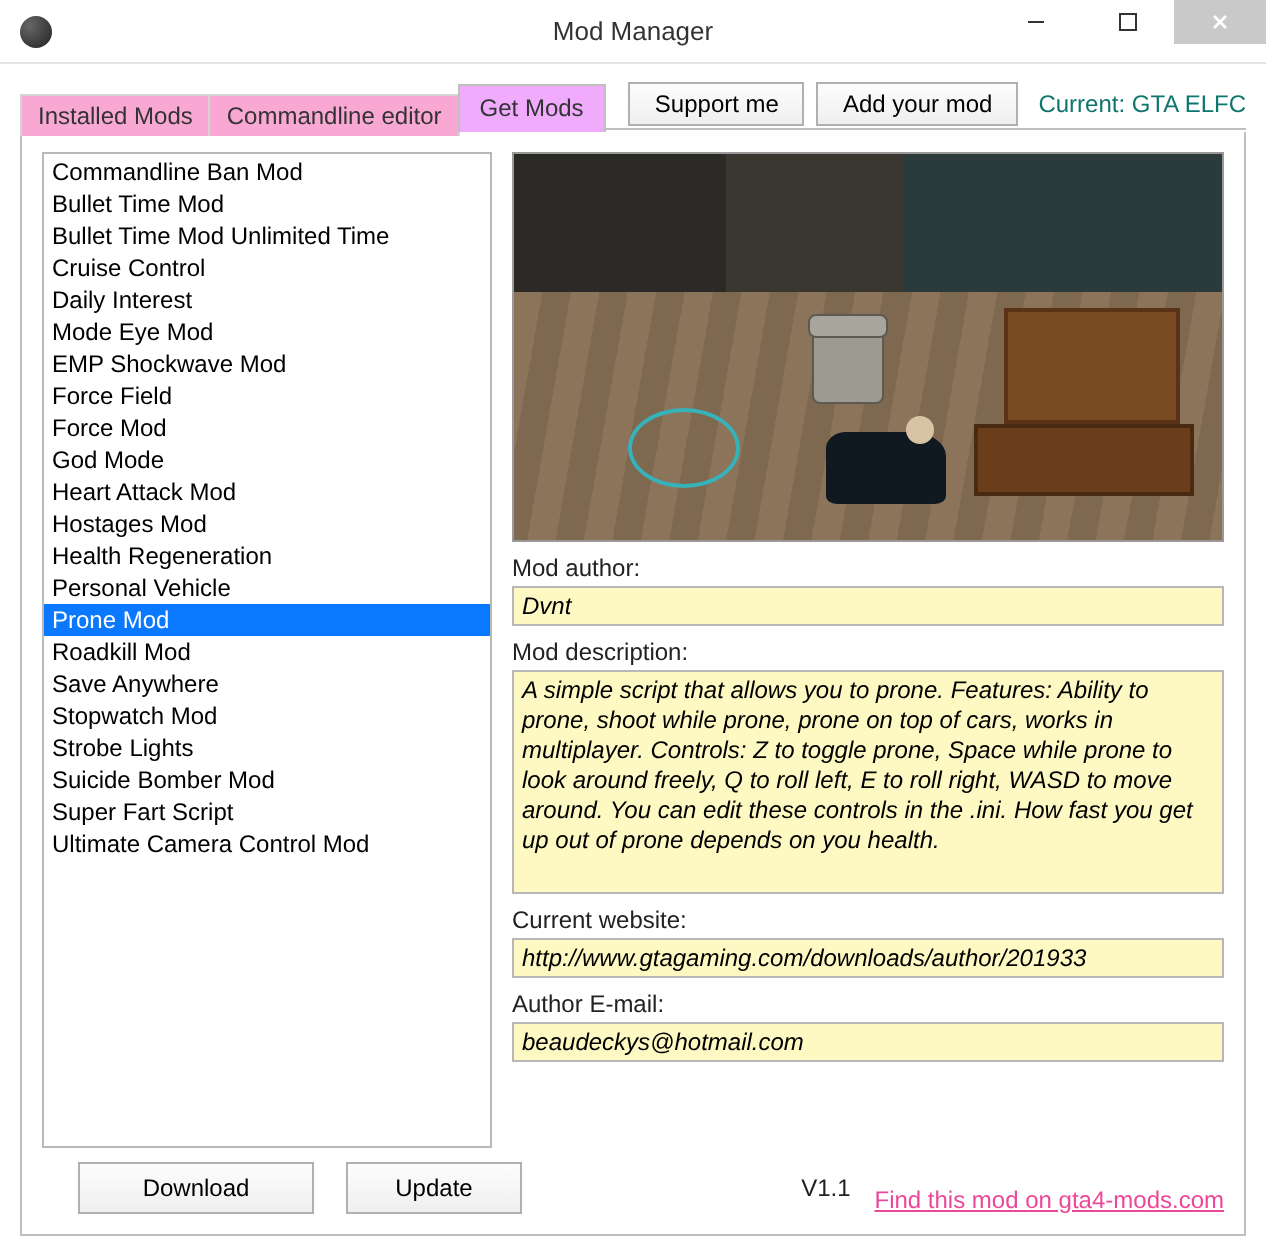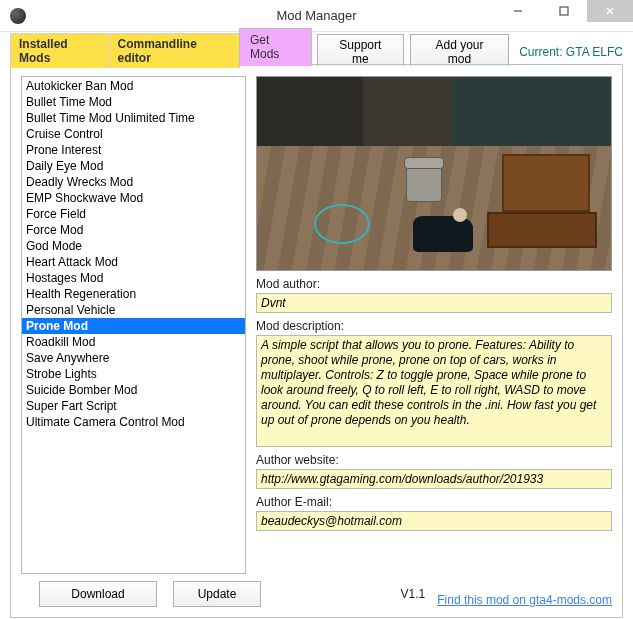--- a/index.html
+++ b/index.html
@@ -14,36 +14,36 @@
   .win-btn { width:46px; height:22px; display:flex; align-items:center; justify-content:center; font-size:12px; color:#333; }
   .win-btn.close { background:#c9c9c9; color:#fff; }
 
   
   .client { padding:6px 10px 10px 10px; }
 
   
   .toprow { display:flex; align-items:center; height:28px; position:relative; }
   .tabs { display:flex; align-items:flex-end; height:26px; position:relative; z-index:2;}
   .tab { border:1px solid #bfbfbf; border-bottom:none; background:#fff; padding:4px 10px 5px 10px; font-size:12px; color:#333; position:relative; top:1px; margin-right:-1px;}
-  .tab.inactive { background:#fde047; border-color:#d4d4d4; top:3px; padding:3px 8px;font-weight:bold;}
+  .tab.inactive { background:#f9a8d4; border-color:#d4d4d4; top:3px; padding:3px 8px;}
   .tab.active { background:#f0abfc; border-top:1px solid #bfbfbf; z-index:3;}
   .tabstrip-line { position:absolute; left:0; right:0; top:26px; height:1px; background:#bfbfbf; z-index:1;}
 
   .toprow .spacer { flex:1; }
   .top-btn { border:1px solid #b0b0b0; background:linear-gradient(#fdfdfd,#efefef); padding:3px 12px; margin-left:6px; font-size:12px; }
   .current-lbl { margin-left:10px; font-size:12px; color:#0f766e; white-space:nowrap; }
 
   
   .tabpanel { border:1px solid #bfbfbf; border-top:none; padding:10px 10px 8px 10px; height:552px; position:relative; background:#fff;}
   .cols { display:flex; gap:10px; height:498px; }
 
   
   .listbox { width:225px; border:1px solid #b8b8b8; background:#fff; overflow:hidden; font-size:12px; line-height:16px; padding:1px 0; }
   .listbox .item { padding:0 4px; white-space:nowrap; }
-  .listbox .item.selected { background:#0a79ff; color:#fff;font-weight:bold; }
+  .listbox .item.selected { background:#0a79ff; color:#fff; }
 
   
   .detail { flex:1; display:flex; flex-direction:column; }
   .screenshot { width:100%; height:195px; border:1px solid #999; background:#806a51; position:relative; overflow:hidden; }
   
   .shot-storefront { position:absolute; left:0; top:0; right:0; height:36%; background:linear-gradient(90deg,#2b2a26 0%, #2b2a26 30%, #3a3630 30%, #3a3630 55%, #2b3a3a 55%, #2b3a3a 100%);}
   .shot-boardwalk{position:absolute;left:0;right:0;top:36%;bottom:0;background:repeating-linear-gradient(100deg,#8c745a 0 14px,#7e6850 14px 28px);}
   .shot-crate{position:absolute;right:6%;top:40%;width:88px;height:58px;background:#7a4a22;border:2px solid #5a3316;}
   .shot-crate2{position:absolute;right:4%;top:70%;width:110px;height:36px;background:#6a3e1b;border:2px solid #4a2a10;}
   .shot-bin{position:absolute;left:42%;top:44%;width:36px;height:40px;background:#9d9a91;border:1px solid #5c5a53;border-radius:4px;}
@@ -56,21 +56,21 @@
   .fld { width:100%; border:1px solid #b8b8b8; background:#fef9c3; padding:2px 4px; font-size:12px; font-family:inherit; margin-top:2px;font-style:italic; }
   .fld.desc { height:112px; resize:none; overflow:auto; line-height:15px; }
 
   
   .bottomrow { position:absolute; left:10px; right:10px; bottom:10px; display:flex; align-items:center; }
   .btn { border:1px solid #b0b0b0; background:linear-gradient(#fdfdfd,#efefef); padding:5px 0; font-size:12px; text-align:center; }
   .btn.download { width:118px; margin-left:18px; }
   .btn.update  { width:88px; margin-left:16px; }
   .bottomrow .grow { flex:1; }
   .version { margin-right:12px; font-size:12px; color:#222; }
-  .findlink { color:#3b82f6; text-decoration:underline; font-size:12px;margin-top:11px; }
+  .findlink { color:#ec4899; text-decoration:underline; font-size:12px;margin-top:11px; }
 
 </style>
 </head>
 <body>
 
 <div class="titlebar">
   <div class="title-icon"></div>
   <div class="title-text">Mod Manager</div>
   <div class="win-btns">
     <div class="win-btn">
@@ -104,38 +104,38 @@
     <div class="spacer"></div>
     <button class="top-btn">Support me</button>
     <button class="top-btn">Add your mod</button>
     <div class="current-lbl">Current: GTA ELFC</div>
   </div>
 
   <div class="tabpanel">
     <div class="cols">
 
       <div class="listbox" id="modlist">
-          <div class="item">Autokicker Ban Mod</div>
+          <div class="item">Commandline Ban Mod</div>
           <div class="item">Bullet Time Mod</div>
           <div class="item">Bullet Time Mod Unlimited Time</div>
           <div class="item">Cruise Control</div>
-          <div class="item">Prone Interest</div>
-          <div class="item">Daily Eye Mod</div>
-          <div class="item">Deadly Wrecks Mod</div>
+          <div class="item">Daily Interest</div>
+          <div class="item">Mode Eye Mod</div>
           <div class="item">EMP Shockwave Mod</div>
           <div class="item">Force Field</div>
           <div class="item">Force Mod</div>
           <div class="item">God Mode</div>
           <div class="item">Heart Attack Mod</div>
           <div class="item">Hostages Mod</div>
           <div class="item">Health Regeneration</div>
           <div class="item">Personal Vehicle</div>
           <div class="item selected">Prone Mod</div>
           <div class="item">Roadkill Mod</div>
           <div class="item">Save Anywhere</div>
+          <div class="item">Stopwatch Mod</div>
           <div class="item">Strobe Lights</div>
           <div class="item">Suicide Bomber Mod</div>
           <div class="item">Super Fart Script</div>
           <div class="item">Ultimate Camera Control Mod</div>
         </div>
 
       <div class="detail">
         <div class="screenshot">
           <div class="shot-storefront"></div>
           <div class="shot-boardwalk"></div>
@@ -145,21 +145,21 @@
           <div class="shot-player"></div>
           <div class="shot-circle"></div>
         </div>
 
         <div class="fld-label">Mod author:</div>
         <input class="fld" value="Dvnt" style="">
 
         <div class="fld-label">Mod description:</div>
         <textarea class="fld desc" style="">A simple script that allows you to prone. Features: Ability to prone, shoot while prone, prone on top of cars, works in multiplayer. Controls: Z to toggle prone, Space while prone to look around freely, Q to roll left, E to roll right, WASD to move around. You can edit these controls in the .ini. How fast you get up out of prone depends on you health.</textarea>
 
-        <div class="fld-label">Author website:</div>
+        <div class="fld-label">Current website:</div>
         <input class="fld" value="http://www.gtagaming.com/downloads/author/201933" style="">
 
         <div class="fld-label">Author E-mail:</div>
         <input class="fld" value="beaudeckys@hotmail.com" style="">
       </div>
     </div>
 
     <div class="bottomrow">
       <button class="btn download">Download</button>
       <button class="btn update">Update</button>

